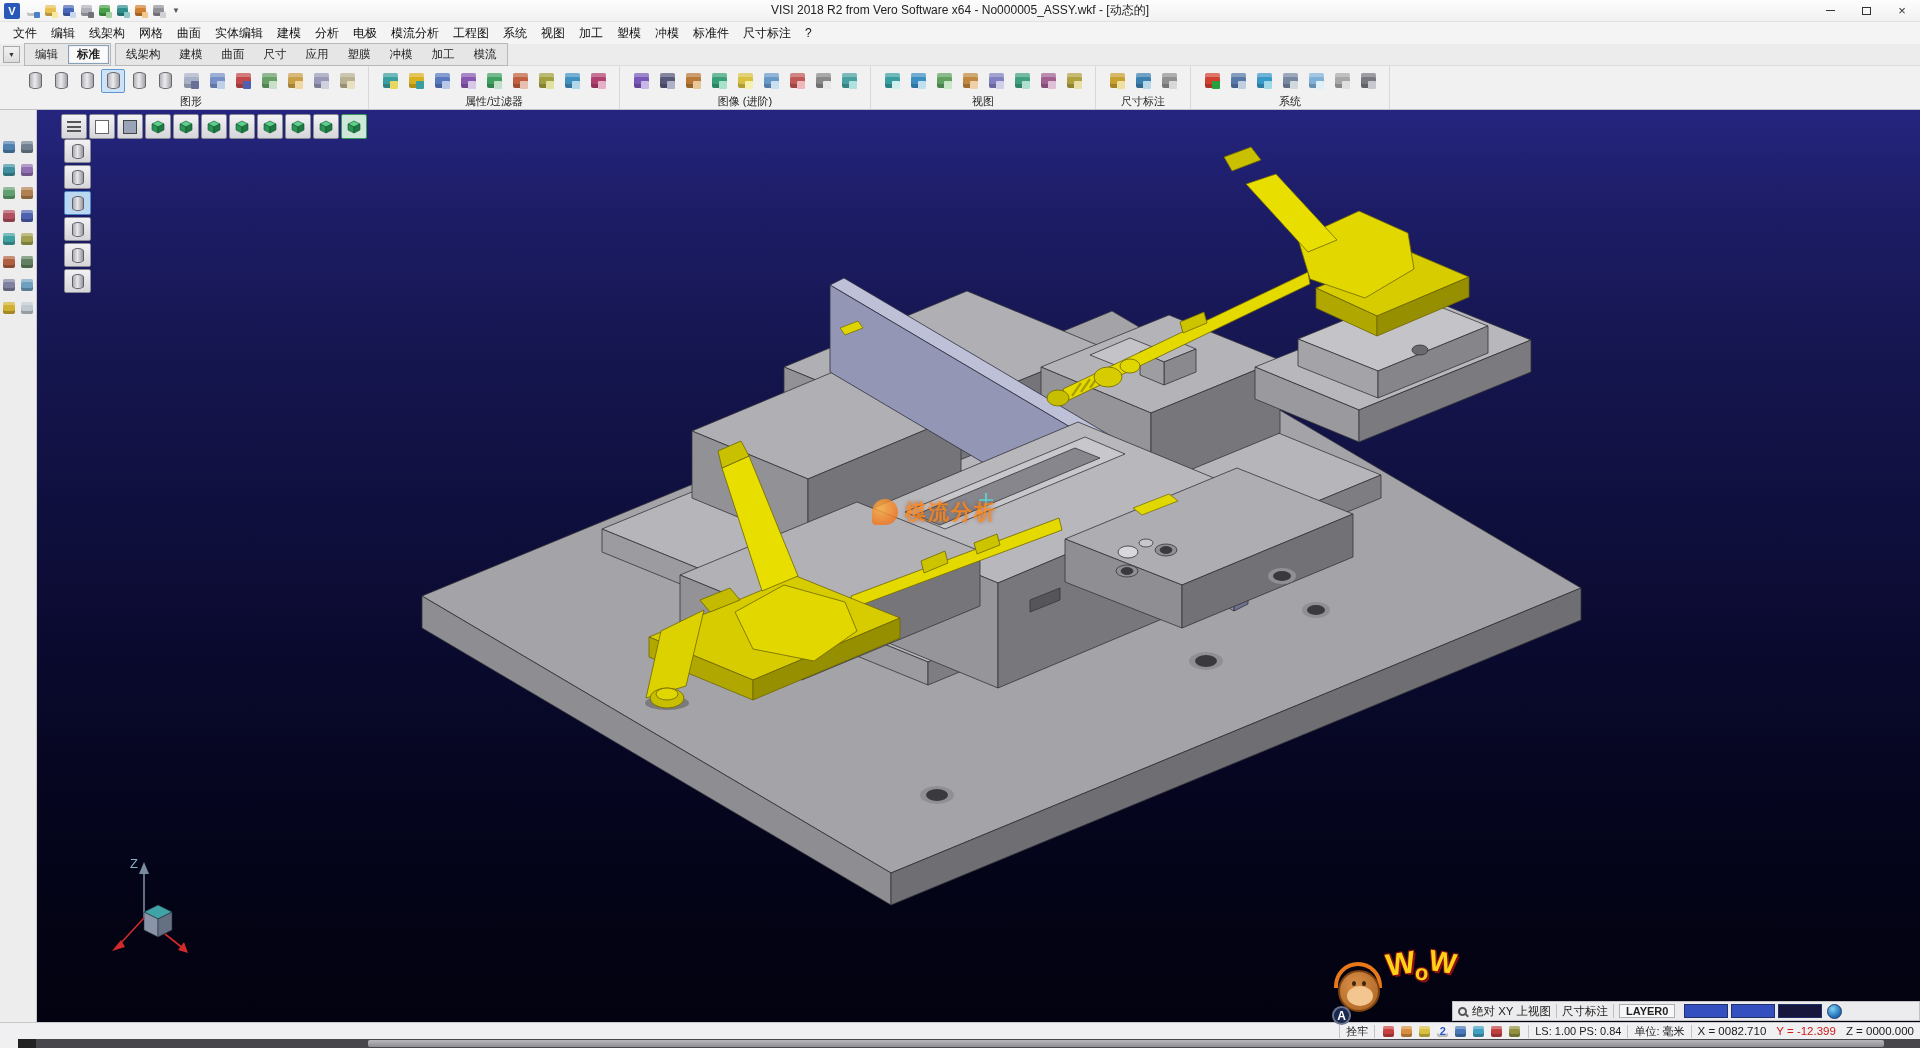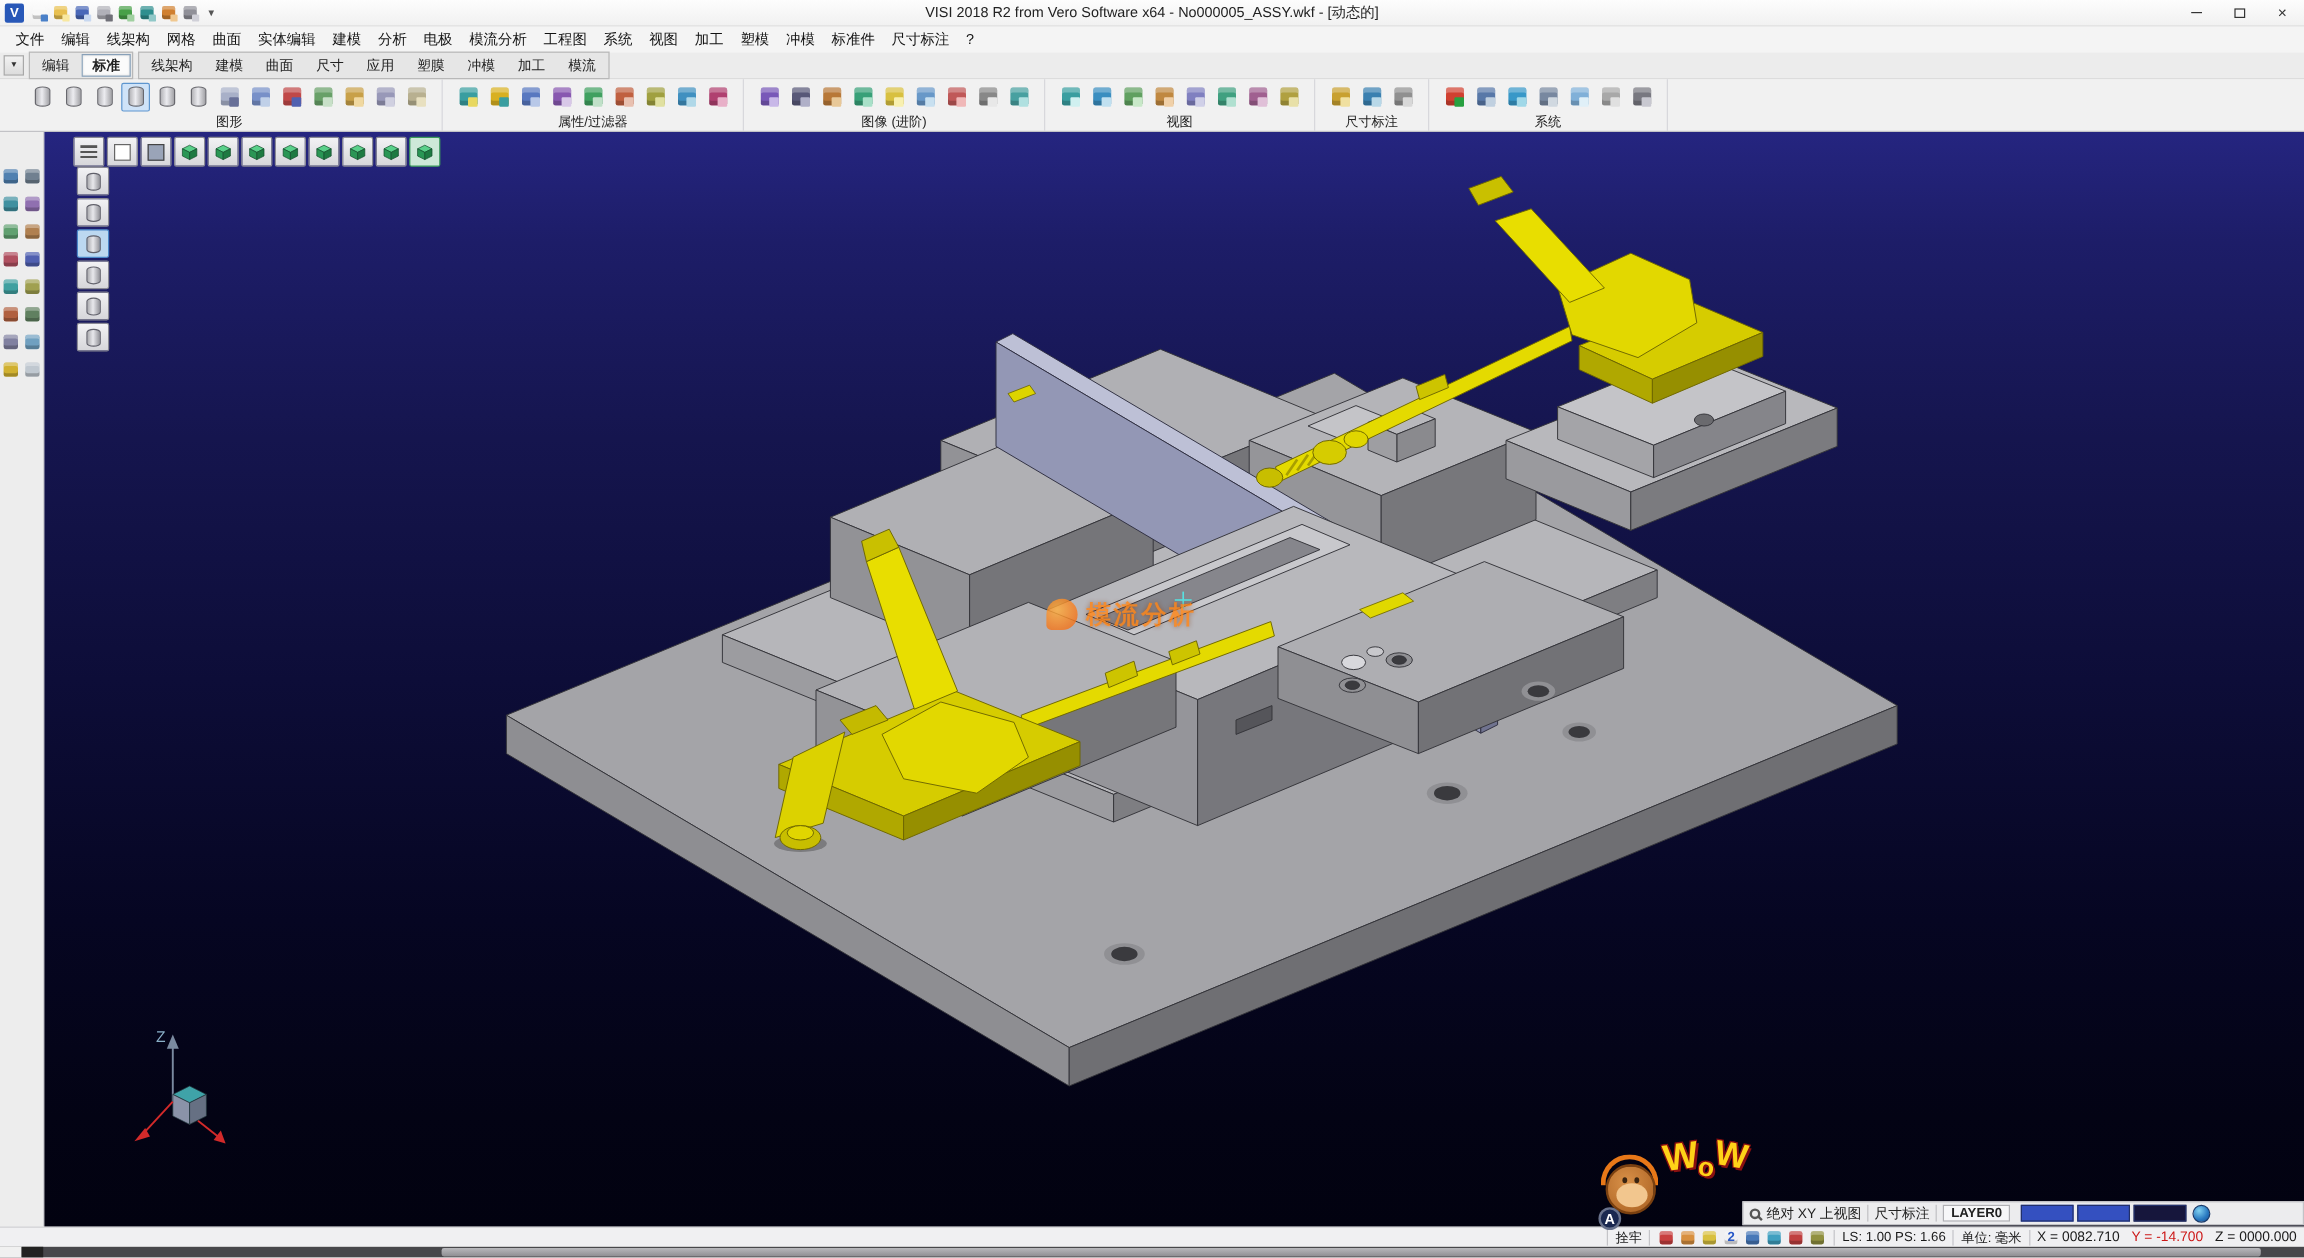--- a/index.html
+++ b/index.html
@@ -810,27 +810,27 @@
       <span class="sb-icon">
         <span class="g" style="background: rgb(192, 64, 64);"></span>
         <span class="t"></span>
       </span>
       <span class="sb-icon">
         <span class="g" style="background: rgb(144, 144, 64);"></span>
         <span class="t"></span>
       </span>
     </span>
   <span class="sb-sep"></span>
-  <span>LS: 1.00 PS: 1.66</span>
+  <span>LS: 1.00 PS: 0.84</span>
   <span class="sb-sep"></span>
   <span>单位: 毫米</span>
   <span class="sb-sep"></span>
   <span class="coords">
     <span class="cx">X = 0082.710</span>
-    <span class="cy">Y = -14.700</span>
+    <span class="cy">Y = -12.399</span>
     <span class="cz">Z = 0000.000</span>
   </span>
 </div>
 
 <div class="bottomstrip">
   <span class="bs-sq1"></span>
   <span class="bs-sq2"></span>
   <span class="bs-thumb"></span>
 </div>
 

